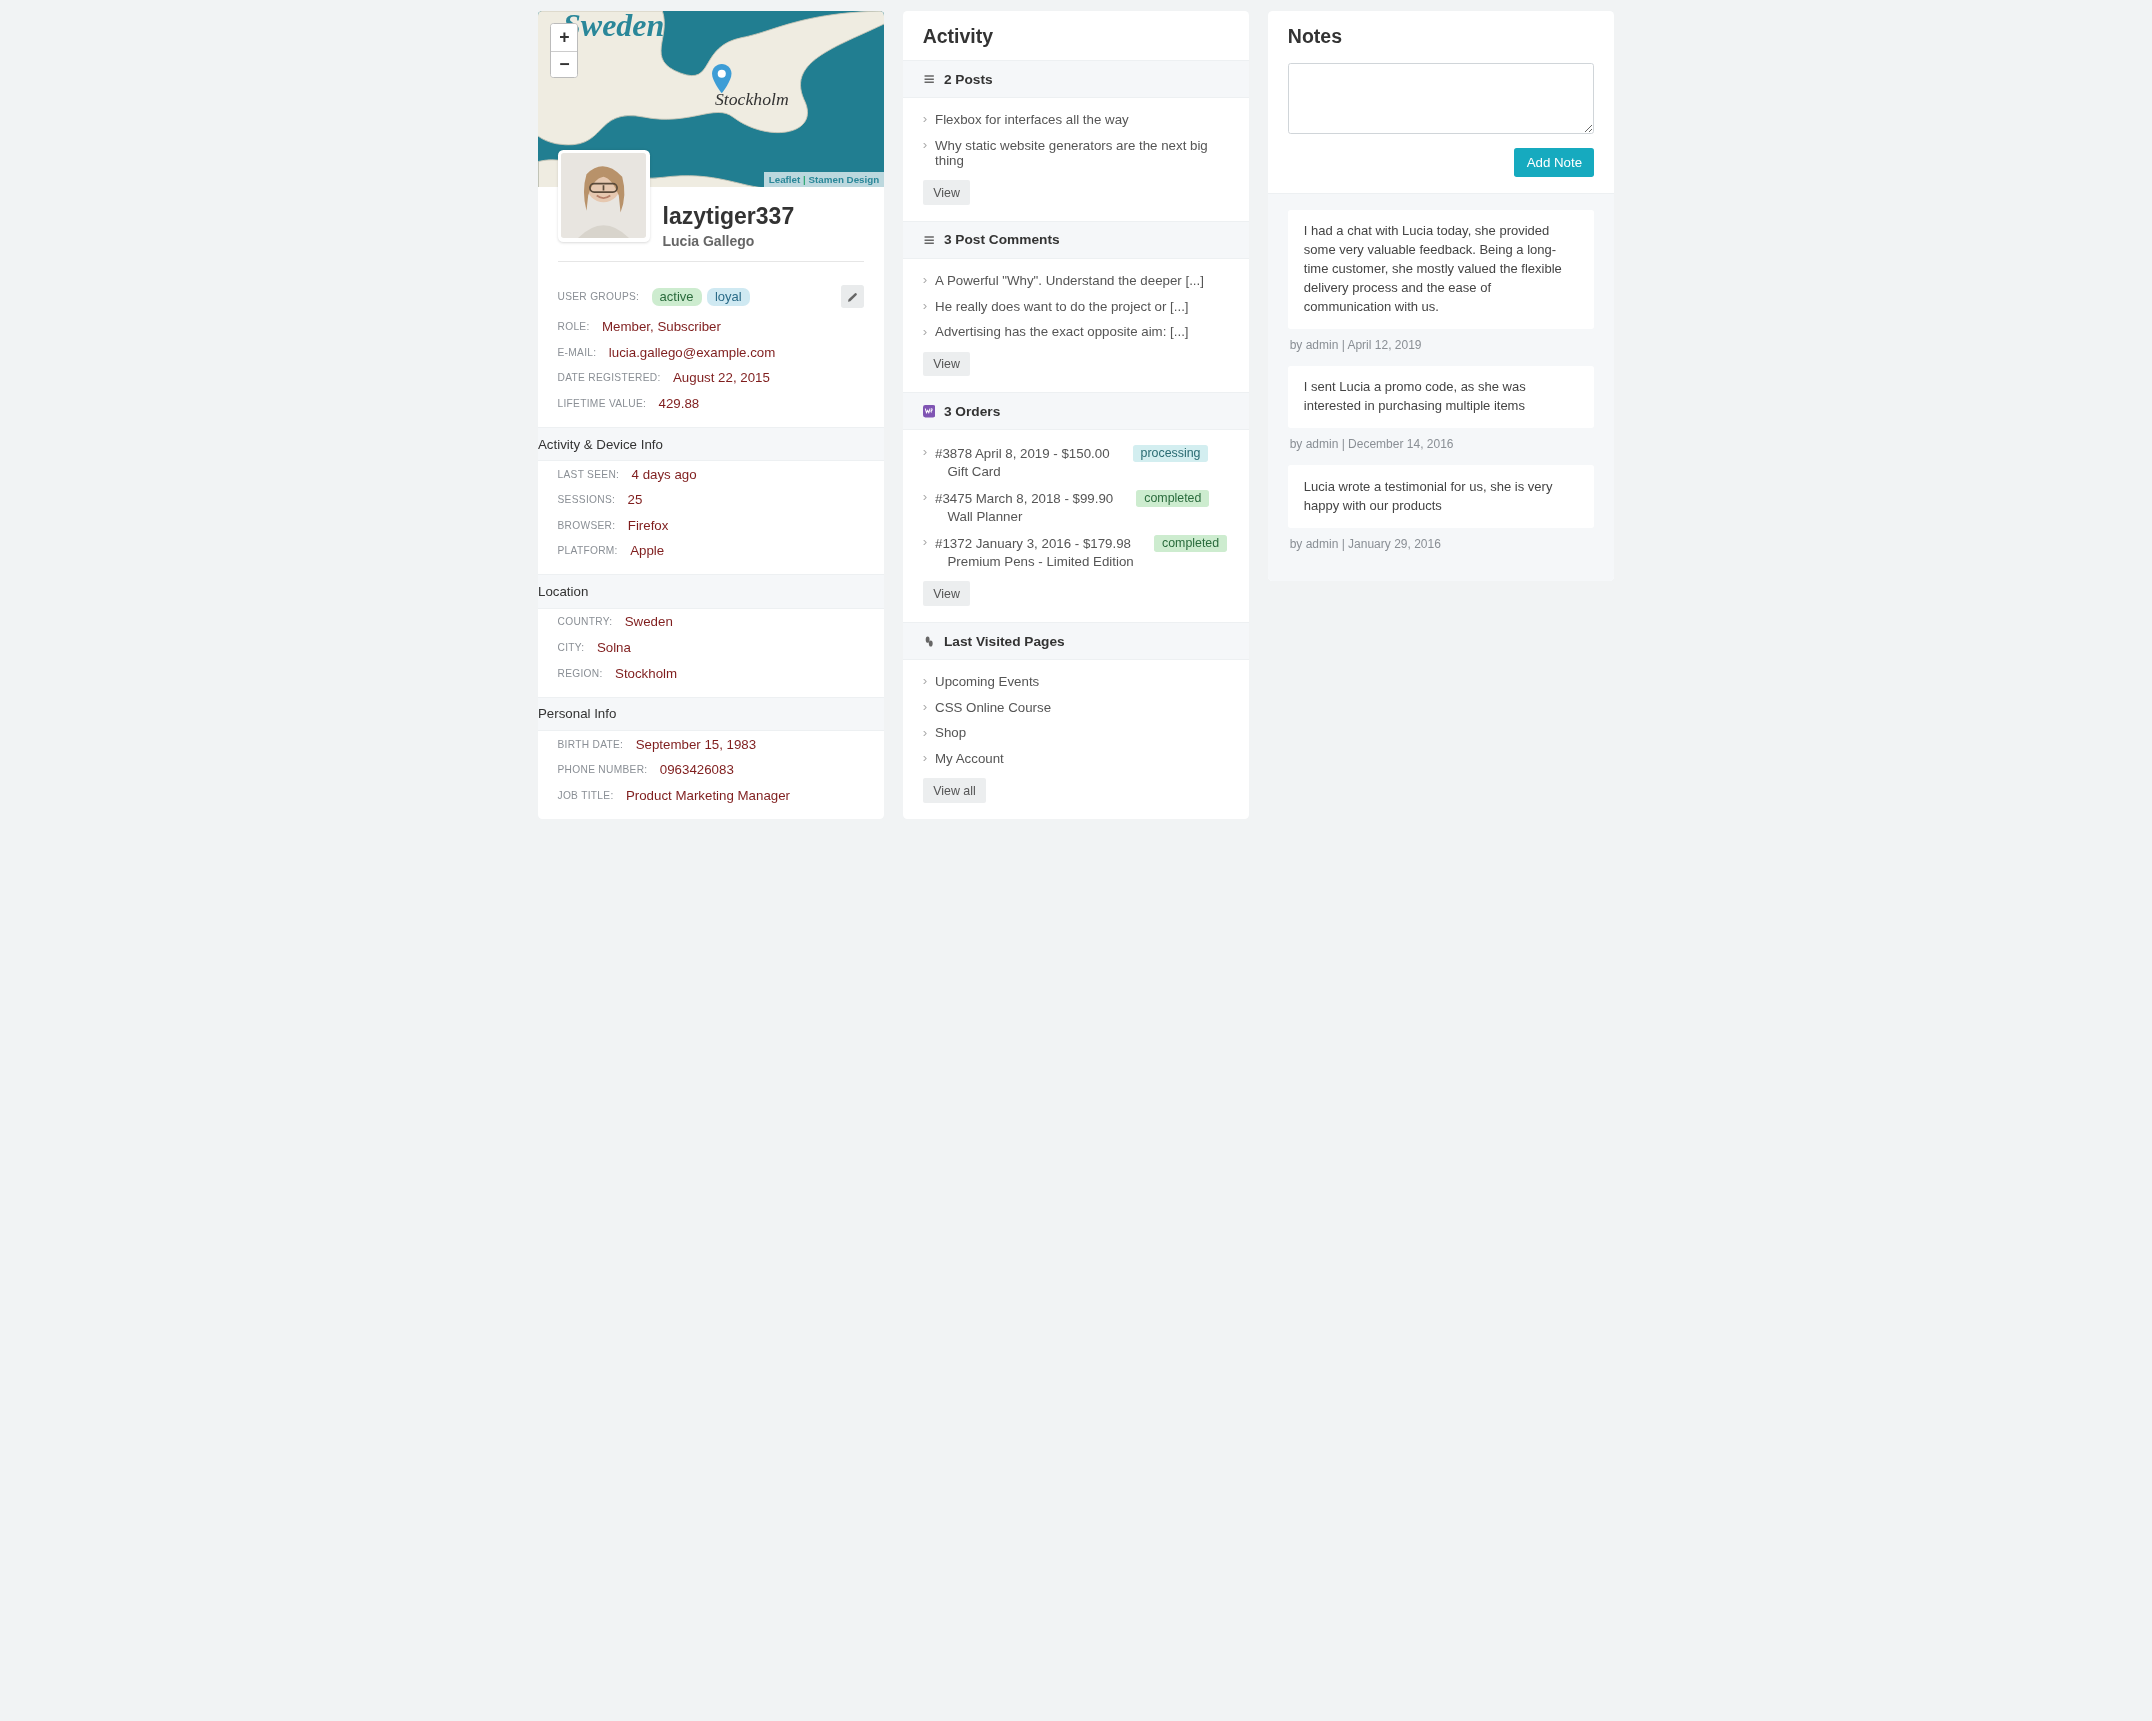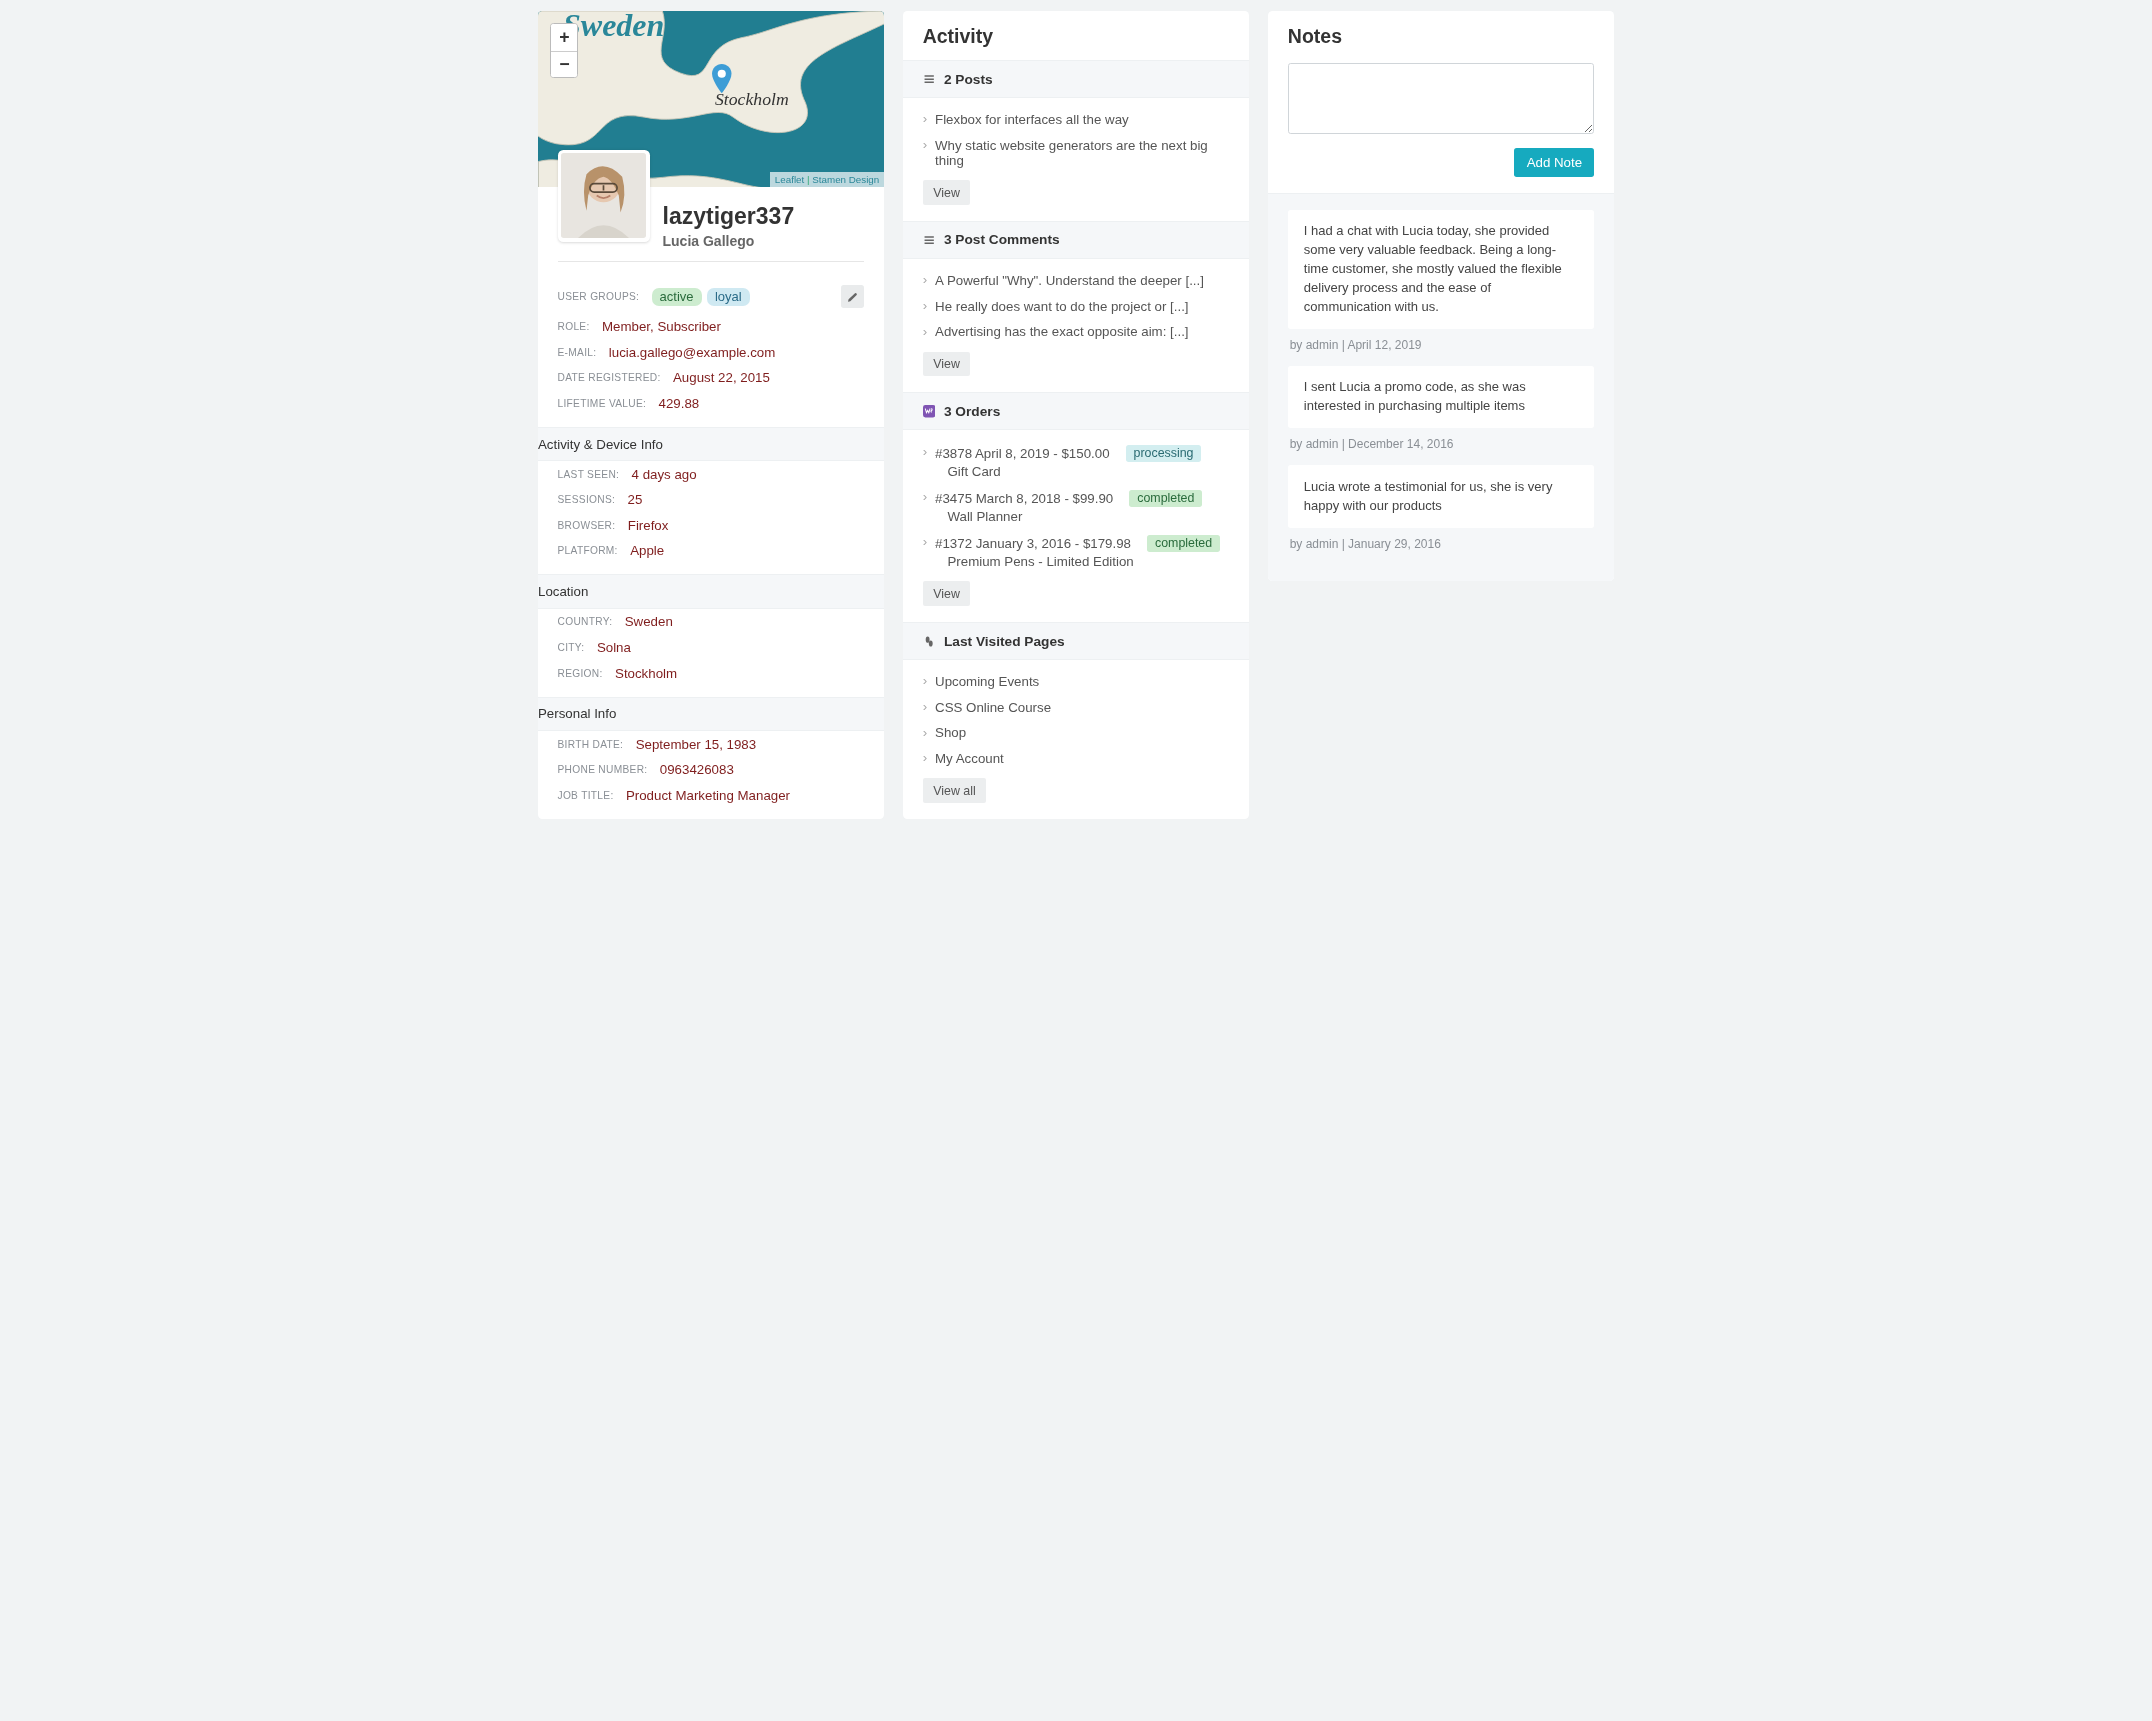--- a/index.html
+++ b/index.html
@@ -55,21 +55,21 @@
     position: absolute; top: 12.4px; left: 12.4px;
     width: 28px; background:#fff; border-radius:3.5px;
     border:0.9px solid #bbb; overflow:hidden; z-index: 4;
   }
   .zoomctl button {
     display:block; width:100%; height:26.6px; border:none; background:#fff;
     font-size:17.7px; font-weight:700; cursor:pointer; color:#333;
   }
   .zoomctl button + button { border-top:0.9px solid #ccc; }
   .attrib { position:absolute; bottom:0; right:0; background:rgba(255,255,255,.7);
-    font-size:9.8px; padding:1.8px 4.4px; color:#3a7; z-index: 4; }
+    font-size:9.8px; padding:1.8px 4.4px; color:#3a7; z-index: 4; font-weight: bold; }
   .attrib a { color:#2a8799; text-decoration:none; }
   
   .profile-id {
     position: relative;
     padding: 0 19.5px 5.3px;
   }
   .avatar {
     position: absolute;
     top: -37px; left: 19.5px;
     width: 92px; height: 92px;
@@ -121,21 +121,21 @@
   }
   .act-item::before {
     content:"›"; position:absolute; left:0; top:4.4px; color:#aaa; font-size:13.3px;
   }
   .view-btn {
     margin-top:7px;
     background:#eceeef; border:none; color:#555;
     padding:5.3px 10.6px; border-radius:2px; font-size:12.4px; cursor:pointer;
   }
   .order-status {
-    display:inline-block; font-size:12.4px; padding:1.8px 8px; border-radius:2.7px; margin-left:16px;
+    display:inline-block; font-size:12.4px; padding:1.8px 8px; border-radius:2.7px; margin-left:23px;
   }
   .status-processing { background:#d3eef0; color:#2a6b72; }
   .status-completed  { background:#cdeccf; color:#2a6b3c; }
   .order-sub { padding-left:12.4px; margin-top:1.8px; color:#555; font-size:13.3px; }
   
   .notes-body { padding: 3.5px 19.5px 16px; }
   .notes-ta {
     width:100%; height:71px; border:0.9px solid #d0d5d9; border-radius:2.7px;
     padding:7px; font-size:12.4px; font-family:inherit; resize:vertical;
   }

